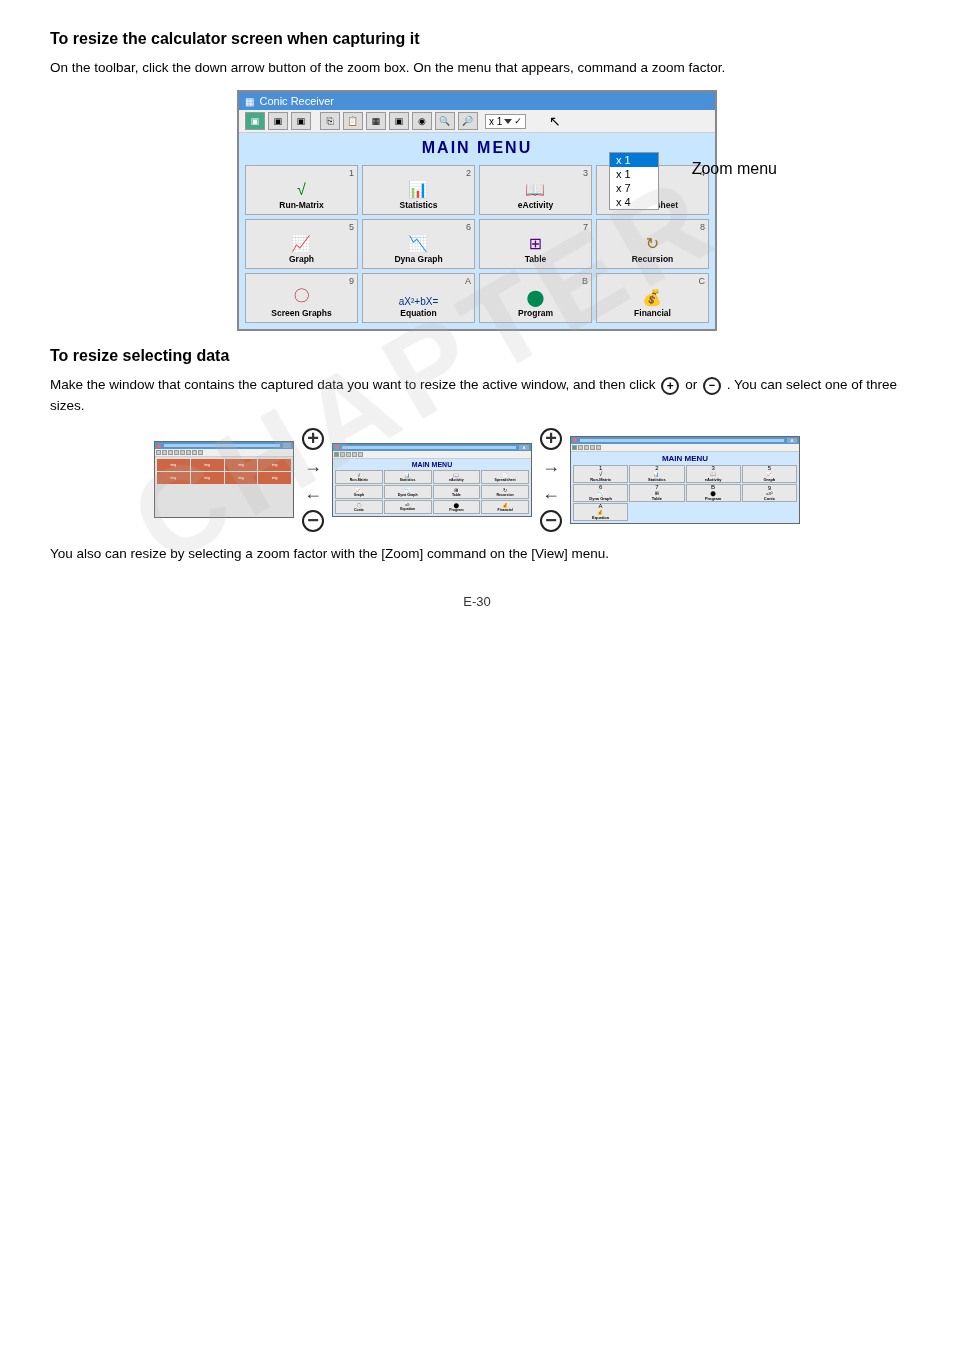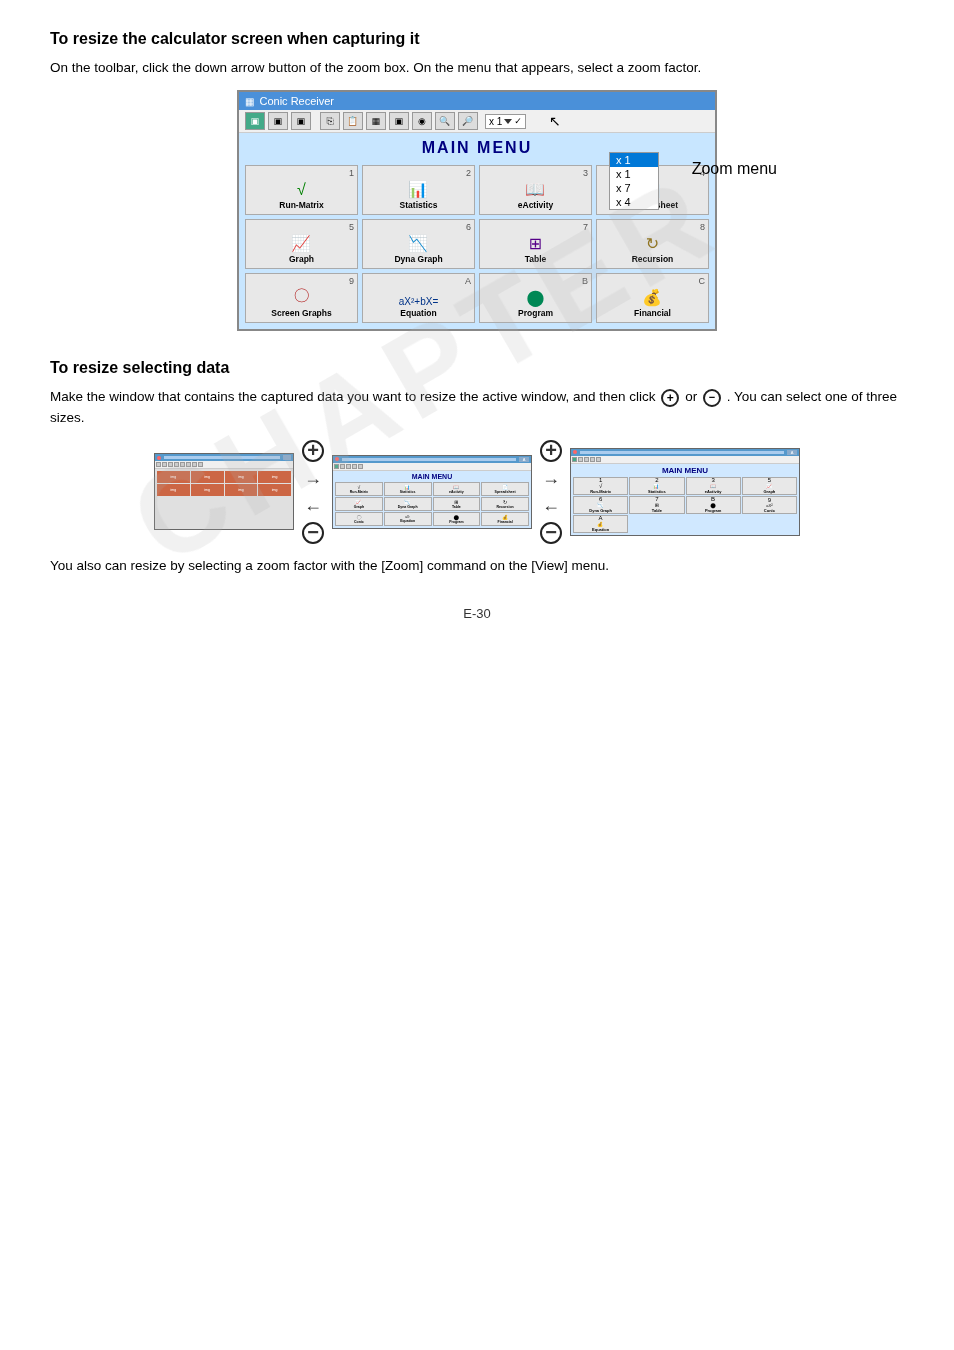--- a/index.html
+++ b/index.html
@@ -19,21 +19,21 @@
       margin-bottom: 10px;
     }
 
     p {
       font-size: 13.5px;
       line-height: 1.5;
       margin-bottom: 12px;
     }
 
     
-    .section1 { margin-bottom: 28px; }
+    .section1 { margin-bottom: 16px; }
     .section2 { margin-bottom: 30px; }
 
     
     .window {
       border: 2px solid #888;
       background: #fff;
       width: 480px;
       margin: 0 auto 10px auto;
       font-size: 11px;
       position: relative;
@@ -337,21 +337,21 @@
       cursor: pointer;
     }
   </style>
 </head>
 <body>
 
 <div class="watermark">CHAPTER</div>
 
 <div class="section1">
   <h2>To resize the calculator screen when capturing it</h2>
-  <p>On the toolbar, click the down arrow button of the zoom box. On the menu that appears, select a zoom factor.</p>
+  <p>On the toolbar, click the down arrow button of the zoom box. On the menu that appears, command a zoom factor.</p>
 
   <div class="window-wrapper">
 
     <div class="window">
 
       <div class="window-titlebar">
         <span style="font-size:10px;">▦</span>
         <span>Conic Receiver</span>
       </div>
 

